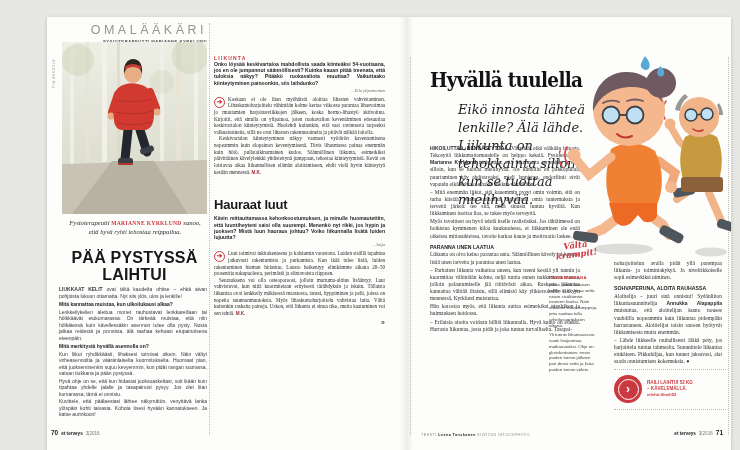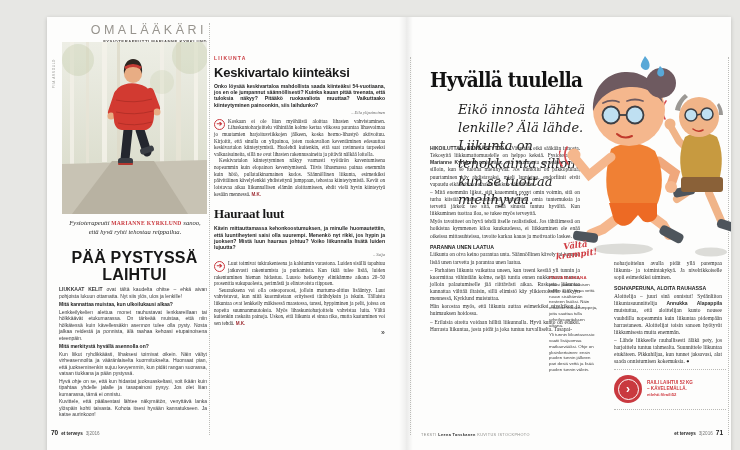--- a/index.html
+++ b/index.html
@@ -36,21 +36,21 @@
   .qa { left:167px; top:38px; width:171px; }
   .qa-kicker { font-size:5px; font-weight:bold; letter-spacing:1.2px; }
   .qa h2 { font-size:13px; letter-spacing:-.2px; color:#191919; margin-top:4px; margin-bottom:3px; }
   .qa .q { font-size:5.1px; line-height:1.22; font-weight:bold; color:#242424; text-align:justify; }
   .qa .sig { text-align:right; font-family:"Liberation Serif", serif; font-style:italic; font-size:4.4px; color:#666; margin:2px 0 3px; }
   .qa .ans { font-family:"Liberation Serif", serif; font-size:5.1px; line-height:1.3; color:#2e2e2e; text-align:justify; }
   .qa .ans + .ans { text-indent:5px; }
   .qa .initials { font-weight:bold; font-family:"Liberation Sans", sans-serif; font-size:4.6px; color:#a03238; }
   .arrow-ic { float:left; width:11px; height:11px; border:1.3px solid #c9393f; border-radius:50%;
               color:#c9393f; font-size:7px; line-height:8.5px; text-align:center; margin:1px 3px 1px 0; font-weight:bold; }
-  .qa .h2b { margin-top:9px;font-family:Liberation Serif, serif; }
+  .qa .h2b { margin-top:22px; }
   .more { text-align:right; font-size:7px; font-weight:bold; color:#555; margin-top:2px; }
 
   
   .headline-right { left:383px; top:50px; width:170px; font-family:"DejaVu Serif", serif; font-weight:bold;
                     font-size:21px; letter-spacing:-.8px; color:#121212; transform:scaleX(.88); transform-origin:left top; white-space:nowrap; }
   .standfirst { left:383px; top:84px; width:143px; font-family:"DejaVu Serif", serif; font-style:italic;
                 font-size:13px; line-height:1.38; color:#1f1f1f;margin-left:28px; }
   .rcol { font-family:"Liberation Serif", serif; font-size:5.4px; line-height:1.32; color:#2e2e2e; text-align:justify; }
   .rcol p { margin-bottom:1px; }
   .rcol .lead, .rcol .bname { font-family:"Liberation Sans", sans-serif; font-weight:bold; font-size:5px; }
@@ -151,21 +151,20 @@
     <span class="pg">70</span>
     <span class="brand">et terveys</span>
     <span>3|2016</span>
   </div>
 
   <div class="vrule" style="left:162px; top:6px; height:412px;"></div>
 
   <div class="abs qa">
     <div class="qa-kicker" style="color:#c9393f">LIIKUNTA</div>
 
-    <h2>Keskivartalo kiinteäksi</h2>
     <div class="q">Onko löysää keskivartaloa mahdollista saada kiinteäksi 54-vuotiaana, jos en ole jumpannut säännöllisesti? Kuinka kauan pitää treenata, että tuloksia näkyy? Pitääkö ruokavaliota muuttaa? Vaikuttaako kiinteytyminen painoonkin, siis laihdunko?</div>
     <div class="sig">– Eila ylipainoinen</div>
     <div class="ans">
       <span class="arrow-ic">➔</span><span>Koskaan ei ole liian myöhäistä aloittaa lihasten vahvistaminen. Lihaskuntoharjoittelu vähintään kolme kertaa viikossa parantaa lihasvoimaa jo muutamien harjoitusviikkojen jälkeen, koska hermo-lihastyö aktivoituu. Kirjoitit, että sinulla on ylipainoa, joten ruokavalion keventäminen edesauttaa keskivartalon kiinteytymistä. Huolehdi kuitenkin, että saat ravinnosta tarpeeksi valkuaisaineita, sillä ne ovat lihasten rakennusaineita ja pitävät nälkää loitolla.</span>
     </div>
     <div class="ans">
       <span>Keskivartalon kiinteytyminen näkyy varmasti vyötärön kaventumisena nopeammin kuin elopainon keventymisenä. Tiivis lihasmassa painaa enemmän kuin hötö, pullataikinamainen kudos. Säännöllinen liikunta, esimerkiksi päivittäinen kävelylenkki yhdistettynä jumppaan, tehostaa kiinteytymistä. Kevät on loistavaa aikaa liikunnallisen elämän aloittamiseen, ehdit vielä hyvin kiinteytyä kesään mennessä.</span>
       <span class="initials">M.K.</span>
     </div>
 

